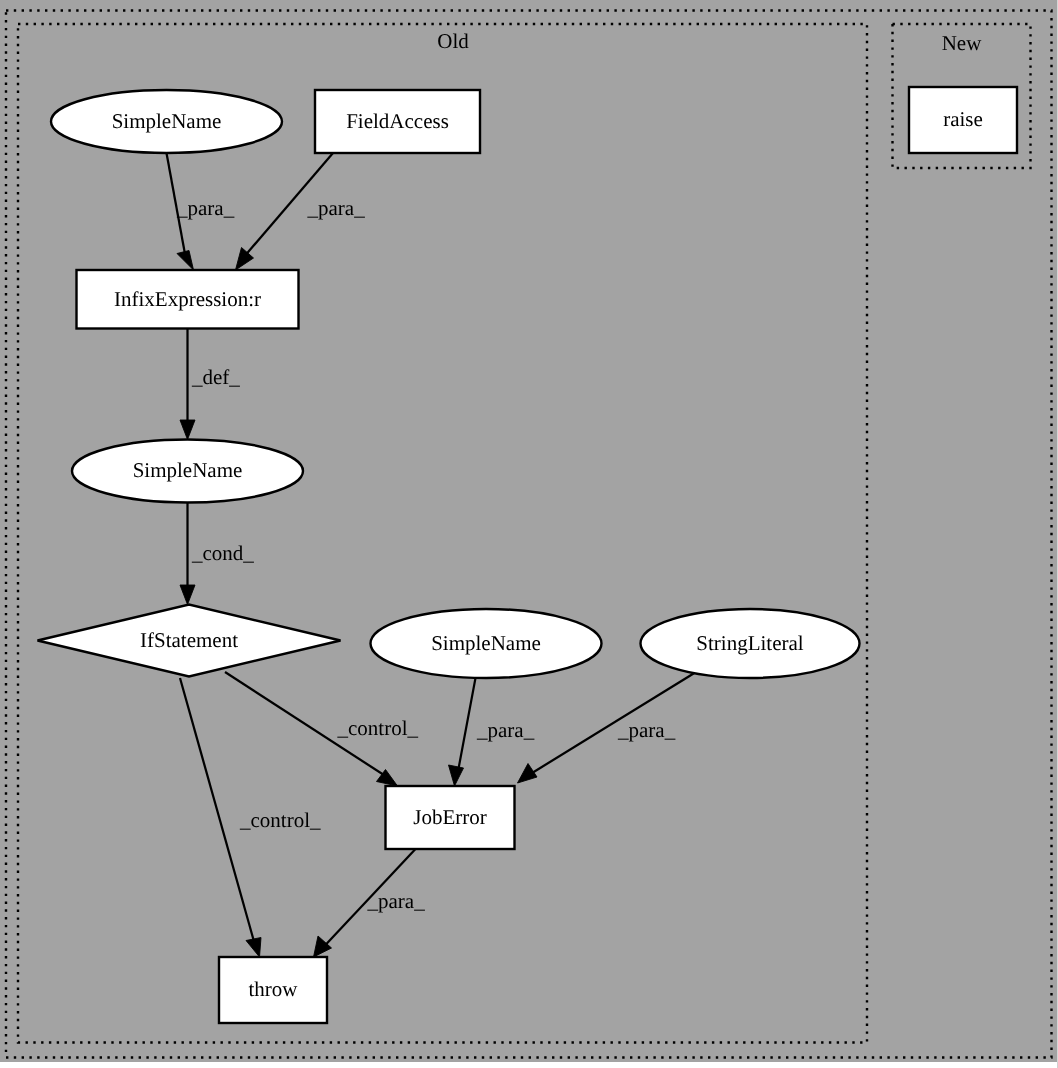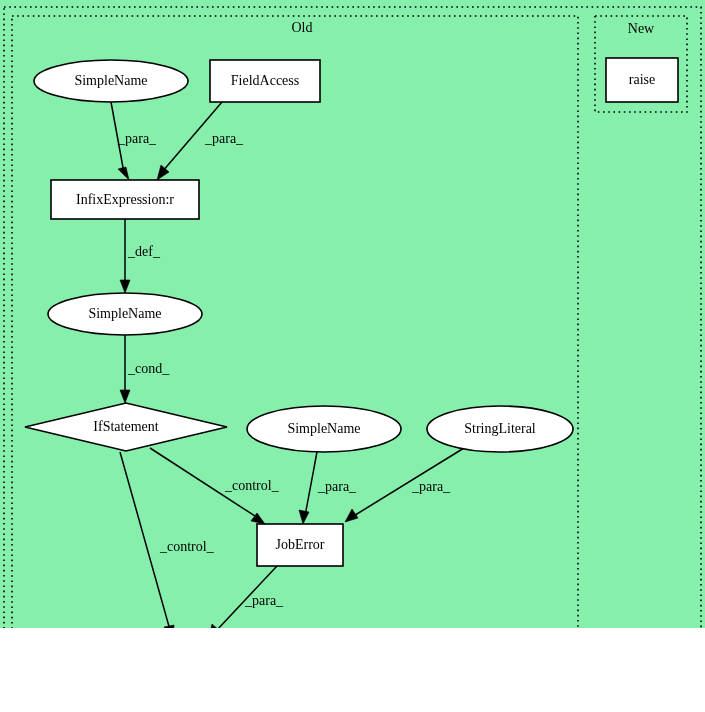--- a/index.html
+++ b/index.html
@@ -7,22 +7,22 @@
     margin: 0;
     padding: 0;
     background: #ffffff;
   }
   body {
     font-family: "Liberation Serif", "DejaVu Serif", serif;
   }
   #canvas {
     position: relative;
     width: 705px;
-    height: 628px;
-    background: #86efac;
+    height: 708px;
+    background: #a3a3a3;
     overflow: hidden;
   }
   svg#graph {
     position: absolute;
     left: 0;
     top: 0;
     width: 705px;
     height: 712px;
   }
   .cluster-box {

